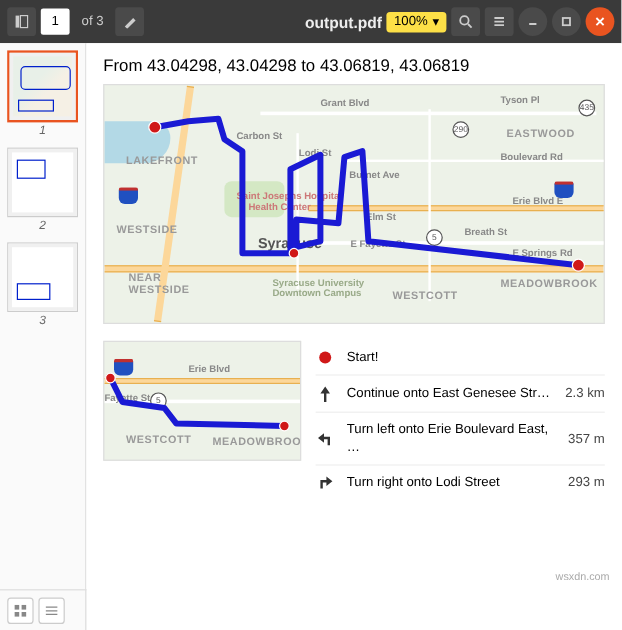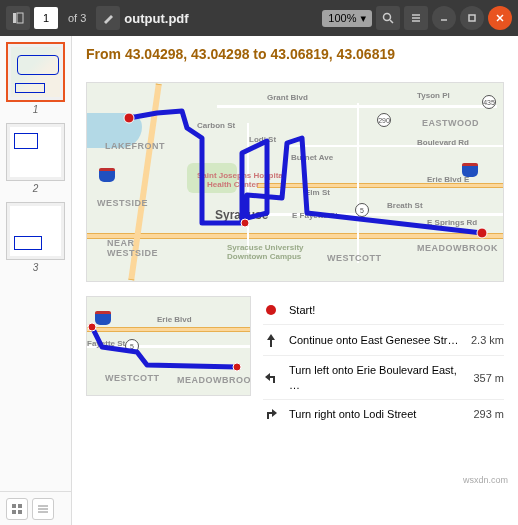--- a/index.html
+++ b/index.html
@@ -3,36 +3,36 @@
 <meta charset="utf-8">
 <style>
   * { box-sizing: border-box; margin: 0; padding: 0; font-family: -apple-system, BlinkMacSystemFont, "Segoe UI", sans-serif; }
   body { background: #fff; width: 518px; height: 525px; overflow: hidden; position: relative; }
   
   .titlebar { height: 36px; background: #3a3a3a; display: flex; align-items: center; padding: 0 6px; gap: 4px; }
   .tb-btn { width: 24px; height: 24px; background: #4a4a4a; border-radius: 3px; display: flex; align-items: center; justify-content: center; color: #ddd; font-size: 12px; }
   .tb-btn.round { border-radius: 50%; }
   .page-input { width: 24px; height: 22px; background: #fff; border: none; text-align: center; font-size: 11px; border-radius: 2px; }
   .page-total { color: #ccc; font-size: 11px; padding: 0 6px; }
-  .tb-title { flex: 1; text-align: left; color: #eee; font-size: 13px; font-weight: 600; }
-  .zoom-box { background: #a3a3a3; border-radius: 3px; padding: 2px 6px; font-size: 11px; display: flex; align-items: center; gap: 4px; }
+  .tb-title { flex: 1; text-align: right; color: #eee; font-size: 13px; font-weight: 600; }
+  .zoom-box { background: #fde047; border-radius: 3px; padding: 2px 6px; font-size: 11px; display: flex; align-items: center; gap: 4px; }
   .win-close { background: #e95420; }
   
   .main { display: flex; height: 455px; }
   
   .sidebar { width: 72px; background: #fafafa; padding: 6px; display: flex; flex-direction: column; gap: 6px; border-right: 1px solid #ddd; }
   .thumb { border: 1px solid #ccc; background: #fff; position: relative; cursor: pointer; }
   .thumb.active { border: 2px solid #e95420; }
   .thumb-img { width: 100%; height: 56px; background: #f0f0f0; position: relative; overflow: hidden; }
   .thumb-num { text-align: center; font-size: 10px; color: #666; padding: 2px 0; font-style: italic; }
   .mini-map { position: absolute; inset: 3px; background: linear-gradient(135deg, #e8f0e8 40%, #f5f0e5 60%); }
   .mini-route { position: absolute; border: 1.5px solid #0020cc; }
   
   .content { flex: 1; background: #fff; padding: 10px 14px; overflow: hidden; position: relative; }
-  .doc-title { font-size: 14px; color: #a16207; margin-bottom: 20px; font-weight: 700; }
+  .doc-title { font-size: 14px; color: #000000; margin-bottom: 8px; font-weight: 400; }
   
   .bigmap { width: 100%; height: 200px; background: #edf2e8; position: relative; overflow: hidden; border: 1px solid #ddd; }
   .map-bg { position: absolute; inset: 0; }
   .road { position: absolute; background: #fff; }
   .road.hwy { background: #fcd79a; border-top: 1px solid #e8b050; border-bottom: 1px solid #e8b050; }
   .label { position: absolute; font-size: 8px; color: #888; white-space: nowrap; font-weight: bold; }
   .neigh { font-size: 9px; color: #999; letter-spacing: 0.5px; }
   .city { font-size: 12px; color: #555; font-weight: 600; }
   .shield { position: absolute; width: 16px; height: 14px; background: #2050c0; border-radius: 2px 2px 5px 5px; border-top: 3px solid #c03030; }
   .shield.circle { background: #fff; border: 1.5px solid #555; border-radius: 50%; width: 14px; height: 14px; color: #555; font-size: 7px; display: flex; align-items: center; justify-content: center; }

